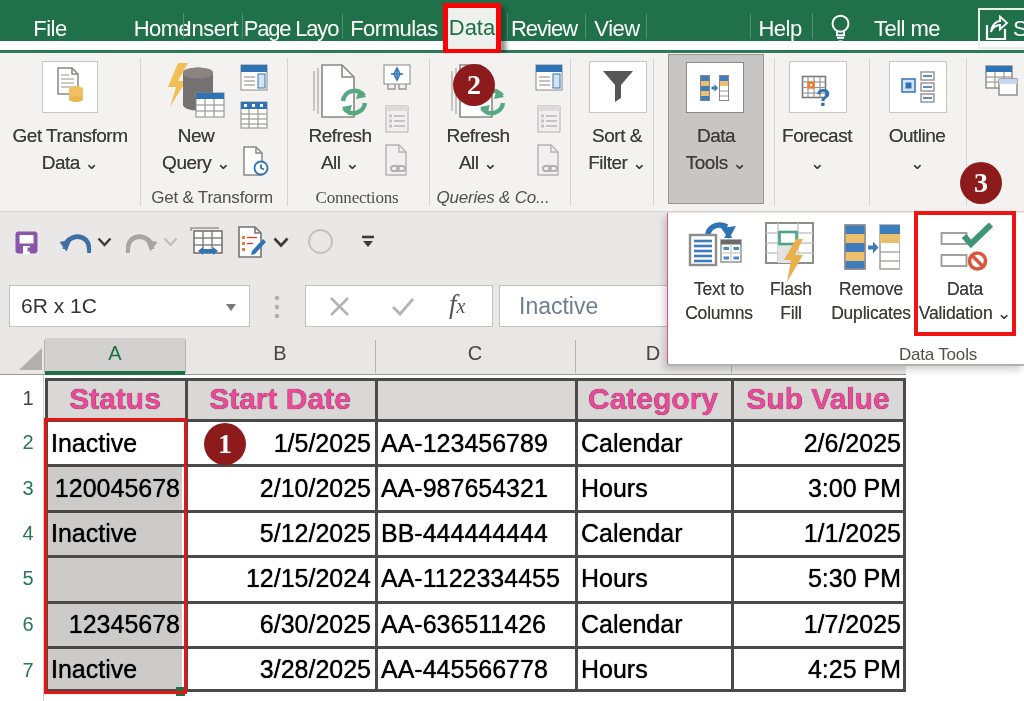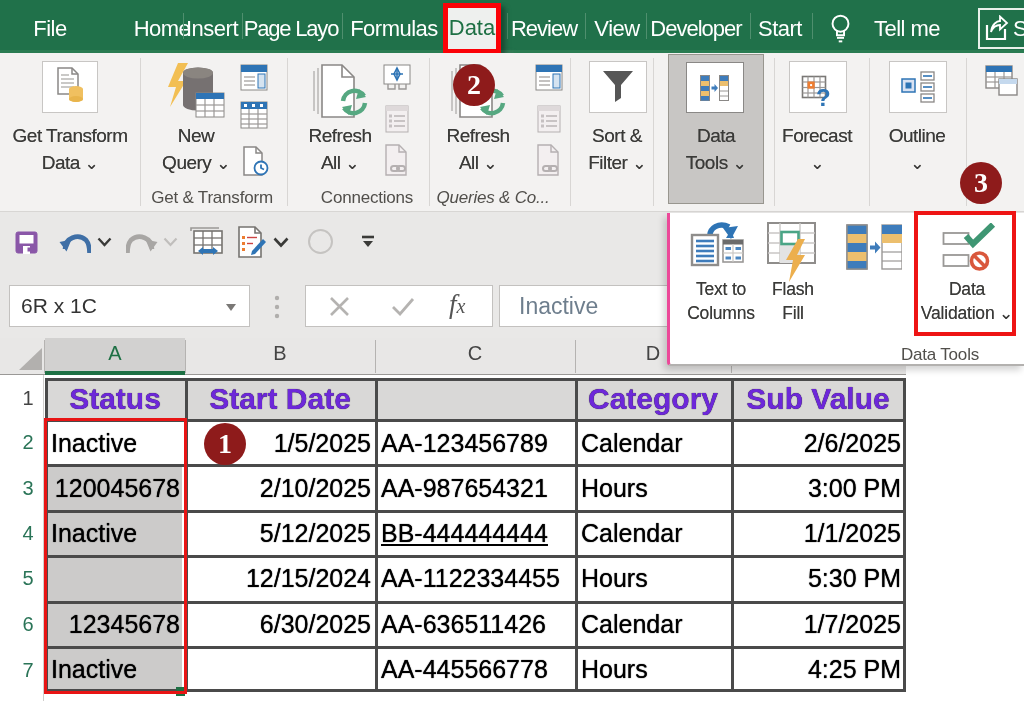--- a/index.html
+++ b/index.html
@@ -1,20 +1,20 @@
 <!DOCTYPE html>
 <html><head>
 <meta charset="utf-8">
 <style>
 html,body{margin:0;padding:0;}
 body{width:1024px;height:701px;overflow:hidden;position:relative;
   font-family:"Liberation Sans",sans-serif;background:#fff;}
 .abs{position:absolute;}
 
-#menubar{left:0;top:0;width:1024px;height:53px;background:#20714a;}
+#menubar{left:0;top:0;width:1024px;height:41px;background:#20714a;}
 #menubar .mi{position:absolute;top:0;height:53px;line-height:57px;color:#fff;
   font-size:22px;letter-spacing:-0.5px;white-space:nowrap;transform:translateX(-50%);}
 #menubar .sep{position:absolute;top:13px;height:26px;width:1px;background:#4f8f6e;}
 #databox{position:absolute;left:443px;top:3px;width:58px;height:51px;background:#eef0ee;
   border:5px solid #fb0207;box-sizing:border-box;text-align:center;line-height:40px;
   color:#1e7044;font-size:22px;box-shadow:3px 3px 4px rgba(0,0,0,0.25);}
 
 #ribbon{left:0;top:53px;width:1024px;height:159px;background:#f3f2f1;border-bottom:1px solid #d8d6d4;box-sizing:border-box;}
 .rsep{position:absolute;top:5px;height:148px;width:1px;background:#d8d6d4;}
 .iconbox{position:absolute;background:#fff;border:1px solid #c8c6c4;box-sizing:border-box;}
@@ -38,52 +38,51 @@
 #sheet{left:0;top:338px;width:1024px;height:363px;background:#fff;}
 #colhdr{position:absolute;left:0;top:0;width:906px;height:37px;background:#e8e7e6;
   border-bottom:1px solid #9a9896;box-sizing:border-box;}
 .chl{position:absolute;top:4px;font-size:20px;color:#444;transform:translateX(-50%);}
 .cvs{position:absolute;top:2px;height:33px;width:1px;background:#b5b3b1;}
 .rn{position:absolute;left:0;width:56px;text-align:center;font-size:20px;color:#2a7457;}
 
 .hline{position:absolute;background:#4a4a4a;height:3px;}
 .vline{position:absolute;background:#4a4a4a;width:3px;}
 .cell{position:absolute;font-size:25px;color:#000;white-space:nowrap;text-shadow:0 0 1px #000;}
-.hdrcell{position:absolute;font-size:30px;font-weight:bold;color:#6d28d9;
+.hdrcell{position:absolute;font-size:30px;font-weight:bold;color:#ec4899;
   transform:translateX(-50%);white-space:nowrap;text-shadow:0 0 0.8px #000;}
 .num{}
 
 .anno{position:absolute;width:42px;height:42px;border-radius:50%;background:#8e1b1b;
   color:#fff;font-size:28px;font-weight:bold;text-align:center;line-height:42px;
   font-family:'Liberation Serif',serif;}
 
 #panel{position:absolute;left:667px;top:213px;width:357px;height:153px;background:#fff;
-  border-left:3px solid #ec4899;border-bottom:2px solid #b3b1af;box-sizing:border-box;
+  border-left:1px solid #ec4899;border-bottom:2px solid #b3b1af;box-sizing:border-box;
   border-bottom-left-radius:4px;box-shadow:-3px 4px 7px rgba(0,0,0,0.18);}
 .plabel{position:absolute;transform:translateX(-50%);font-size:17.5px;color:#3a3a38;
   white-space:nowrap;line-height:24px;text-align:center;letter-spacing:-0.2px;text-shadow:0 0 0.6px rgba(58,58,56,0.7);}
 #dvredbox{position:absolute;left:914px;top:211px;width:102px;height:125px;
   border:4px solid #ee1414;box-sizing:border-box;}
 #selredbox{position:absolute;left:44px;top:418px;width:143px;height:276px;
   border:3px solid #e81414;box-sizing:border-box;}
 </style>
 </head>
 <body>
 
 <div class="abs" id="menubar">
   <div class="abs" style="left:0;top:50px;width:1024px;height:3px;background:#2a7c52;"></div>
   <div class="mi" style="left:50px;">File</div>
   <div class="mi" style="left:162px;">Home</div>
   <div class="mi" style="left:212px;">Insert</div>
   <div class="mi" style="left:291px;letter-spacing:-1.2px;">Page Layo</div>
   <div class="mi" style="left:394px;">Formulas</div>
   <div class="mi" style="left:544px;letter-spacing:-1px;">Review</div>
   <div class="mi" style="left:617px;">View</div>
-  <div class="mi" style="left:696px;letter-spacing:-1px;">Developer</div>
-  <div class="mi" style="left:780px;">Start</div>
+  <div class="mi" style="left:780px;">Help</div>
   <div class="mi" style="left:907px;">Tell me</div>
   <div class="sep" style="left:183px;"></div>
   <div class="sep" style="left:242px;"></div>
   <div class="sep" style="left:342px;"></div>
   <div class="sep" style="left:507px;"></div>
   <div class="sep" style="left:585px;"></div>
   <div class="sep" style="left:646px;"></div>
   <div class="sep" style="left:750px;"></div>
   <div class="sep" style="left:812px;"></div>
 
@@ -194,21 +193,21 @@
     <path d="M30 2 L30 14 L42 14" fill="none" stroke="#8a8886" stroke-width="1.6"></path>
     <g fill="none" stroke="#56a881" stroke-width="4.5">
       <path d="M31 38 A11.5 11.5 0 0 1 52 33"></path>
       <path d="M53 40 A11.5 11.5 0 0 1 32 45"></path>
     </g>
     <path d="M47 26 L54 34 L44 36 Z" fill="#56a881"></path>
     <path d="M37 52 L30 44 L40 42 Z" fill="#56a881"></path>
   </svg>
   <div class="rlabel" style="left:340px;top:73px;">Refresh</div>
   <div class="rlabel" style="left:340px;top:100px;">All <span class="chev">⌄</span></div>
-  <div class="glabel" style="left:367px;top:135px;">Connections</div>
+  <div class="glabel" style="left:357px;top:135px;font-family:Liberation Serif, serif;">Connections</div>
 
   <svg class="abs" style="left:383px;top:11px;" width="28" height="26" viewBox="0 0 28 26">
     <rect x="1" y="1" width="26" height="19" fill="#fff" stroke="#8a8886"></rect>
     <path d="M14 4 L17 10 L14 16 L11 10 Z" fill="none" stroke="#2e74b5" stroke-width="1.6"></path>
     <path d="M8 10 L20 10 M14 4 L14 16" stroke="#2e74b5" stroke-width="1.6"></path>
     <path d="M5 20 L5 25 L12 25 L12 20 M16 20 L16 25 L23 25 L23 20" fill="none" stroke="#9a9896" stroke-width="1.4"></path>
   </svg>
   <svg class="abs" style="left:385px;top:52px;" width="24" height="28" viewBox="0 0 24 28">
     <rect x="1" y="1" width="22" height="26" fill="#f3eff0" stroke="#b5b0b1"></rect>
     <rect x="1" y="1" width="22" height="5" fill="#ded9da"></rect>
@@ -518,36 +517,37 @@
   <div class="cell num" style="right:123px;top:91px;">2/6/2025</div>
 
   <div class="cell num" style="right:844px;top:136px;">120045678</div>
   <div class="cell num" style="right:653px;top:136px;">2/10/2025</div>
   <div class="cell" style="left:381px;top:136px;">AA-987654321</div>
   <div class="cell" style="left:581px;top:136px;">Hours</div>
   <div class="cell num" style="right:123px;top:136px;">3:00 PM</div>
 
   <div class="cell" style="left:51px;top:181px;">Inactive</div>
   <div class="cell num" style="right:653px;top:181px;">5/12/2025</div>
-  <div class="cell" style="left:381px;top:181px;text-decoration:underline;">BB-444444444</div>
+  <div class="cell" style="left:381px;top:181px;">BB-444444444</div>
   <div class="cell" style="left:581px;top:181px;">Calendar</div>
   <div class="cell num" style="right:123px;top:181px;">1/1/2025</div>
 
   <div class="cell num" style="right:653px;top:226px;">12/15/2024</div>
   <div class="cell" style="left:381px;top:226px;">AA-1122334455</div>
   <div class="cell" style="left:581px;top:226px;">Hours</div>
   <div class="cell num" style="right:123px;top:226px;">5:30 PM</div>
 
   <div class="cell num" style="right:844px;top:272px;">12345678</div>
   <div class="cell num" style="right:653px;top:272px;">6/30/2025</div>
   <div class="cell" style="left:381px;top:272px;">AA-636511426</div>
   <div class="cell" style="left:581px;top:272px;">Calendar</div>
   <div class="cell num" style="right:123px;top:272px;">1/7/2025</div>
 
   <div class="cell" style="left:51px;top:317px;">Inactive</div>
+  <div class="cell num" style="right:653px;top:317px;">3/28/2025</div>
   <div class="cell" style="left:381px;top:317px;">AA-445566778</div>
   <div class="cell" style="left:581px;top:317px;">Hours</div>
   <div class="cell num" style="right:123px;top:317px;">4:25 PM</div>
 
   <div class="anno" style="left:204px;top:85px;">1</div>
 
   <div class="abs" style="left:176px;top:349px;width:9px;height:9px;background:#1e7044;"></div>
 </div>
 
 <div class="abs" id="selredbox"></div>
@@ -611,20 +611,21 @@
       <rect x="36" y="1" width="20" height="44" fill="#fff" stroke="#9a9896" stroke-width="1.4"></rect>
       <rect x="36" y="1" width="20" height="9" fill="#3e7cbb"></rect>
       <rect x="36" y="10" width="20" height="9" fill="#eCBF6e"></rect>
       <g stroke="#9a9896" stroke-width="1.2">
           <line x1="36" y1="28" x2="56" y2="28"></line>
           <line x1="36" y1="37" x2="56" y2="37"></line>
         </g>
     </g>
     <path d="M24 21.5 L29 21.5 L29 17.5 L34.5 23.5 L29 29.5 L29 25.5 L24 25.5 Z" fill="#3e7cbb"></path>
   </svg>
+  <div class="plabel" style="left:203px;top:64px;">Remove<br>Duplicates</div>
 
   <svg class="abs" style="left:272px;top:10px;" width="58" height="50" viewBox="0 0 58 50">
     <rect x="1.5" y="10" width="25" height="11" fill="#fff" stroke="#9a9896" stroke-width="1.8"></rect>
     <rect x="1.5" y="32" width="25" height="11" fill="#fff" stroke="#9a9896" stroke-width="1.8"></rect>
     <path d="M24 13 L31 21 L51 1.5" fill="none" stroke="#3f9673" stroke-width="6"></path>
     <circle cx="37.5" cy="38" r="8" fill="#fff" stroke="#d9573c" stroke-width="3.6"></circle>
     <line x1="32" y1="32.5" x2="43" y2="43.5" stroke="#d9573c" stroke-width="3.6"></line>
   </svg>
   <div class="plabel" style="left:297px;top:64px;">Data<br>Validation <span class="chev">⌄</span></div>
 

